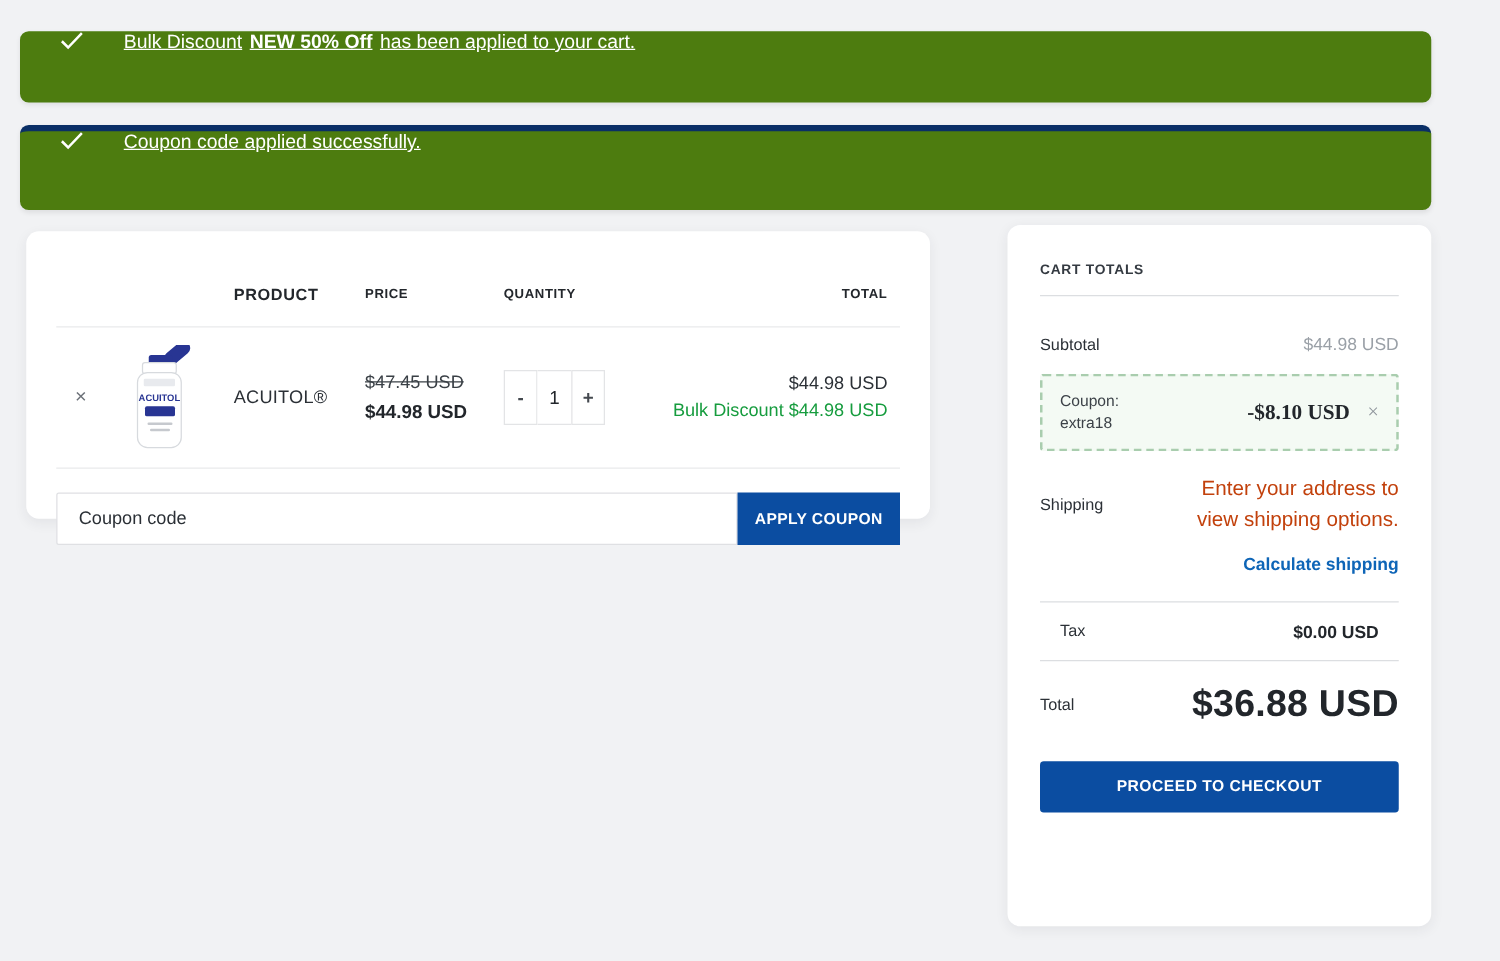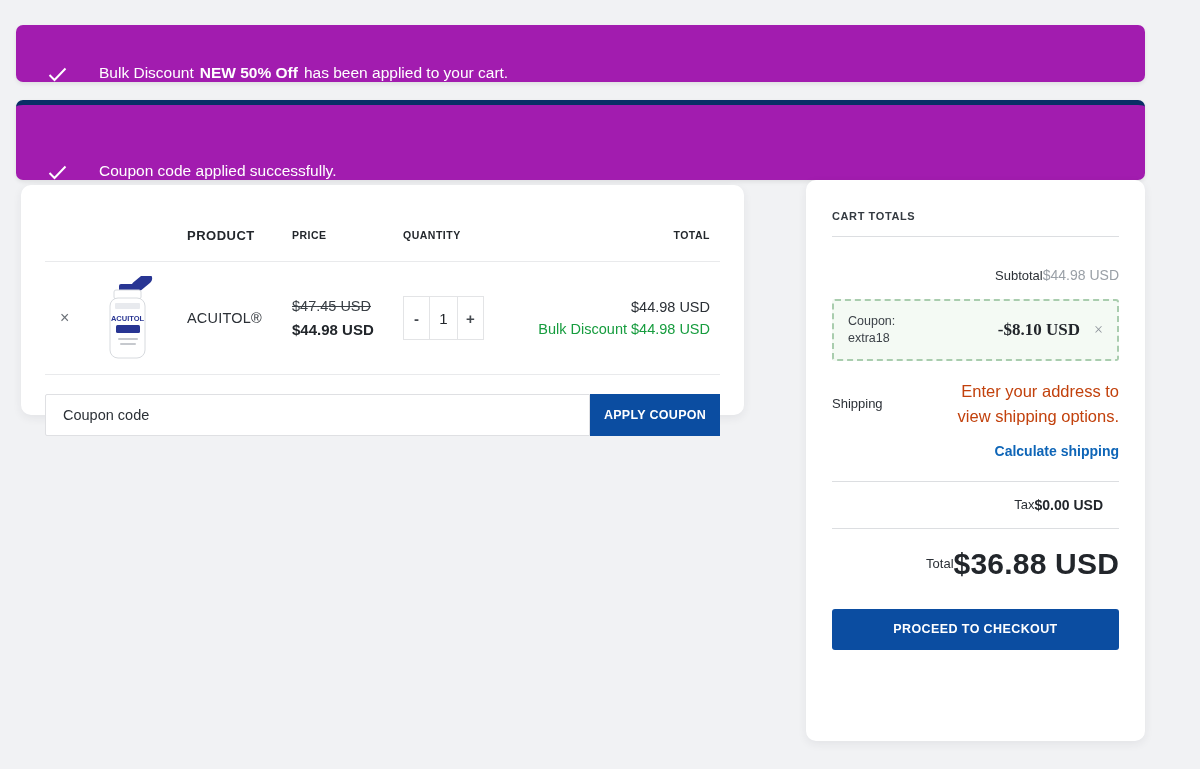--- a/index.html
+++ b/index.html
@@ -7,27 +7,28 @@
   body {
     background:#f1f2f4;
     font-family:"Liberation Sans","DejaVu Sans",sans-serif;
     color:#22262b;
     position:relative;
   }
 
   
   .banner {
     position:absolute; left:16px; width:1129px; height:57px;
-    background:#a21caf; border-radius:7px;
-    display:flex; align-items:flex-end; padding:0 32px;
+    background:#4d7c0f; border-radius:7px;
+    display:flex; align-items:flex-start; padding:0 32px;
     color:#fff; font-size:15.5px; font-weight:500;
     box-shadow:0 2px 4px rgba(0,0,0,.08);
+    text-decoration:underline;
   }
   .banner-1 { top:25px; }
-  .banner-2 { top:100px; height:80px; border-top:5px solid #0a2f66; }
+  .banner-2 { top:100px; height:68px; border-top:5px solid #0a2f66; }
   .check-icon { margin-right:32px; display:flex; align-items:center; }
   .banner-bold { font-weight:800; margin:0 6px; }
 
   
   .card {
     position:absolute; background:#fff; border-radius:10px;
     box-shadow:0 3px 10px rgba(40,45,55,.07);
   }
   .cart-card  { left:21px;  top:185px; width:723px; height:230px; padding:24px 24px 27px; }
   .totals-card{ left:806px; top:180px; width:339px; height:561px; padding:30px 26px 36px; }
@@ -78,21 +79,21 @@
   .apply-btn {
     width:130px; height:42px; background:#0b4da1; color:#fff; border:none;
     font-size:12.5px; font-weight:800; letter-spacing:.3px; cursor:pointer;
     font-family:"Liberation Sans","DejaVu Sans",sans-serif;
   }
 
   
   .ct-title { font-size:11px; font-weight:700; letter-spacing:.6px; color:#343a41; }
   .ct-divider { height:1px; background:#dcdee1; margin-top:14px; }
 
-  .ct-row { display:flex; justify-content:flex-end; align-items:center; }
+  .ct-row { display:flex; justify-content:space-between; align-items:center; }
   .ct-label { font-size:13px; color:#2b3036; }
 
   .sub-row { margin-top:30px; }
   .sub-val { font-size:14px; color:#9aa0a7; font-weight:500; }
 
   .coupon-box {
     margin-top:16px; border:2px dashed #a9cdae; background:#f4faf4;
     border-radius:3px; padding:11px 14px; display:flex; align-items:center;
     justify-content:space-between; min-height:62px;
   }

